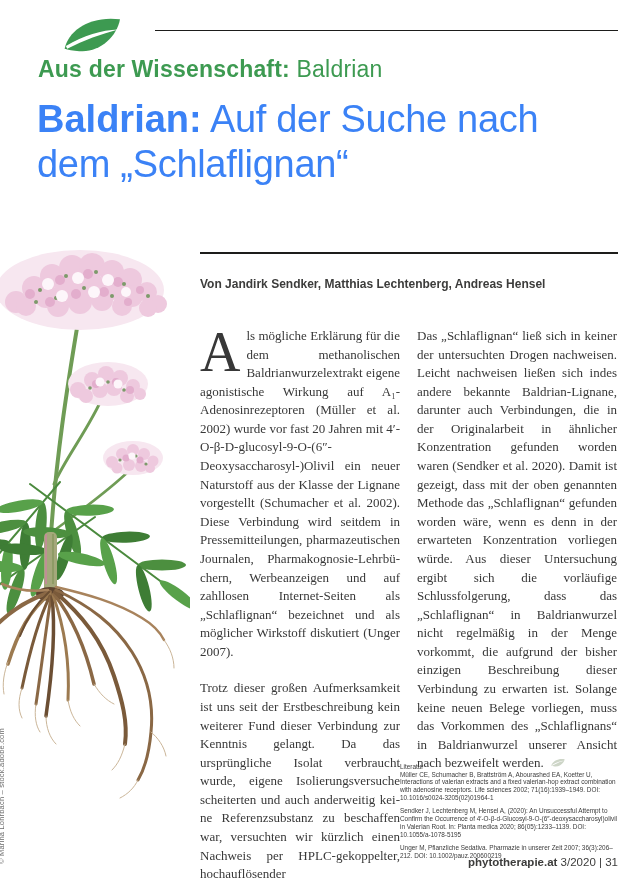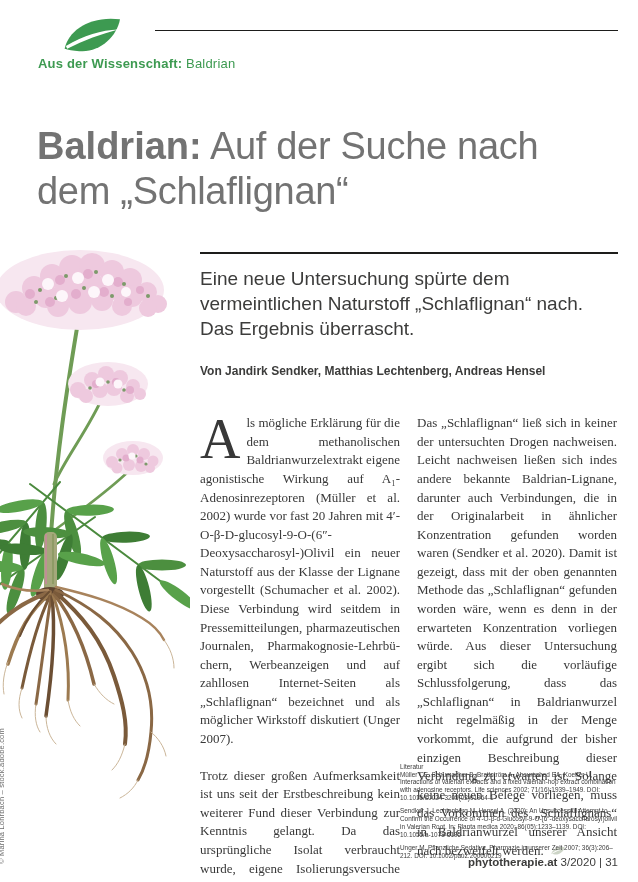--- a/index.html
+++ b/index.html
@@ -5,26 +5,26 @@
   * { margin:0; padding:0; box-sizing:border-box; }
   html,body { width:638px; height:882px; }
   body {
     position:relative; background:#ffffff; overflow:hidden;
     font-family:"Liberation Sans", sans-serif; color:#3c3c3b;
   }
 
   
   .logo { position:absolute; left:56px; top:13px; width:72px; height:42px; }
   .top-rule { position:absolute; left:155px; right:20px; top:30px; border-top:1.5px solid #1d1d1b; }
-  .kicker { position:absolute; left:38px; top:56px; font-size:13px; color:#3d9a51; letter-spacing:.2px; }
+  .kicker { position:absolute; left:38px; top:56px; font-size:23px; color:#3d9a51; letter-spacing:.2px; }
   .kicker .k-bold { font-weight:700; }
 
   
-  .headline { position:absolute; left:37px; top:124px; width:580px;
-    font-size:38px; line-height:1.18; color:#737373; font-weight:300; letter-spacing:-.3px; }
+  .headline { position:absolute; left:37px; top:97px; width:580px;
+    font-size:38px; line-height:1.18; color:#3b82f6; font-weight:300; letter-spacing:-.3px; }
   .headline .h-bold { font-weight:800; letter-spacing:0; }
 
   
   .plant { position:absolute; left:0; top:232px; width:190px; height:650px; }
 
   
   .credit { position:absolute; left:6px; bottom:18px; transform-origin:0 100%;
     transform:rotate(-90deg); white-space:nowrap; font-size:7.5px; color:#6b6b6b; letter-spacing:.2px; }
 
   
@@ -251,21 +251,20 @@
           <path d="M164 408 C170 416 174 426 174 436"></path>
       </g>
     </g>
   </g>
 </svg>
 
 <div class="credit">© Marina Lohrbach – stock.adobe.com</div>
 
 <div class="content">
   <div class="teaser-rule"></div>
-  <p class="teaser">Eine neue Untersuchung spürte dem vermeintlichen Naturstoff „Schlaflignan“ nach. Das Ergebnis überrascht.</p>
   <p class="byline">Von Jandirk Sendker, Matthias Lechtenberg, Andreas Hensel</p>
 
   <div class="columns">
     <div class="col">
       <p><span class="dropcap">A</span><span>ls mögliche Erklärung für die dem methanolischen Baldrianwurzelex­trakt eigene agonistische Wirkung auf A₁-Adenosinrezeptoren (Müller et al. 2002) wurde vor fast 20 Jahren mit 4′-O-β-D-glucosyl-9-O-(6″-Deoxysaccharosyl-)​Olivil ein neuer Naturstoff aus der Klasse der Lignane vorgestellt (Schumacher et al. 2002). Diese Verbindung wird seitdem in Pressemitteilungen, pharmazeutischen Journalen, Pharmakognosie-Lehrbü­chern, Werbeanzeigen und auf zahllosen Internet-Seiten als „Schlaflignan“ bezeich­net und als möglicher Wirkstoff diskutiert (Unger 2007).</span></p>
       <p><span>Trotz dieser großen Aufmerksamkeit ist uns seit der Erstbeschreibung kein weite­rer Fund dieser Verbindung zur Kenntnis gelangt. Da das ursprüngliche Isolat verbraucht wurde, eigene Isolierungsversu­che scheiterten und auch anderweitig kei­ne Referenzsubstanz zu beschaffen war, versuchten wir kürzlich einen Nachweis per HPLC-gekoppelter, hochauflösender Massenspektrometrie (Sendker et al. 2020). Entsprechend der Erstbeschrei­bung wurden methanolische Extrakte verschiedener Baldrianchargen polnischer Herkunft hergestellt und in diesen nach einer Verbindung mit passender exakter Masse gesucht (Sendker et al. 2020).</span></p>
     </div>
     <div class="col">
       <p><span>Das „Schlaflignan“ ließ sich in keiner der untersuchten Drogen nachweisen. Leicht nachweisen ließen sich indes andere be­kannte Baldrian-Lignane, darunter auch Verbindungen, die in der Originalarbeit in ähnlicher Konzentration gefunden wor­den waren (Sendker et al. 2020). Damit ist gezeigt, dass mit der oben genannten Me­thode das „Schlaflignan“ gefunden wor­den wäre, wenn es denn in der erwarteten Konzentration vorliegen würde. Aus die­ser Untersuchung ergibt sich die vorläufi­ge Schlussfolgerung, dass das „Schlaflig­nan“ in Baldrianwurzel nicht regelmäßig in der Menge vorkommt, die aufgrund der bisher einzigen Beschreibung dieser Verbindung zu erwarten ist. Solange keine neuen Belege vorliegen, muss das Vorkommen des „Schlaflignans“ in Baldrianwurzel unserer Ansicht nach bezweifelt werden.</span><svg class="endleaf" viewBox="0 0 24 16" aria-hidden="true">
             <path d="M2 13 C3 7 11 1 22 3 C21 9 14 15 7 14 C5 14 3 13.5 2 13 Z" fill="#cdd5c7"></path>

